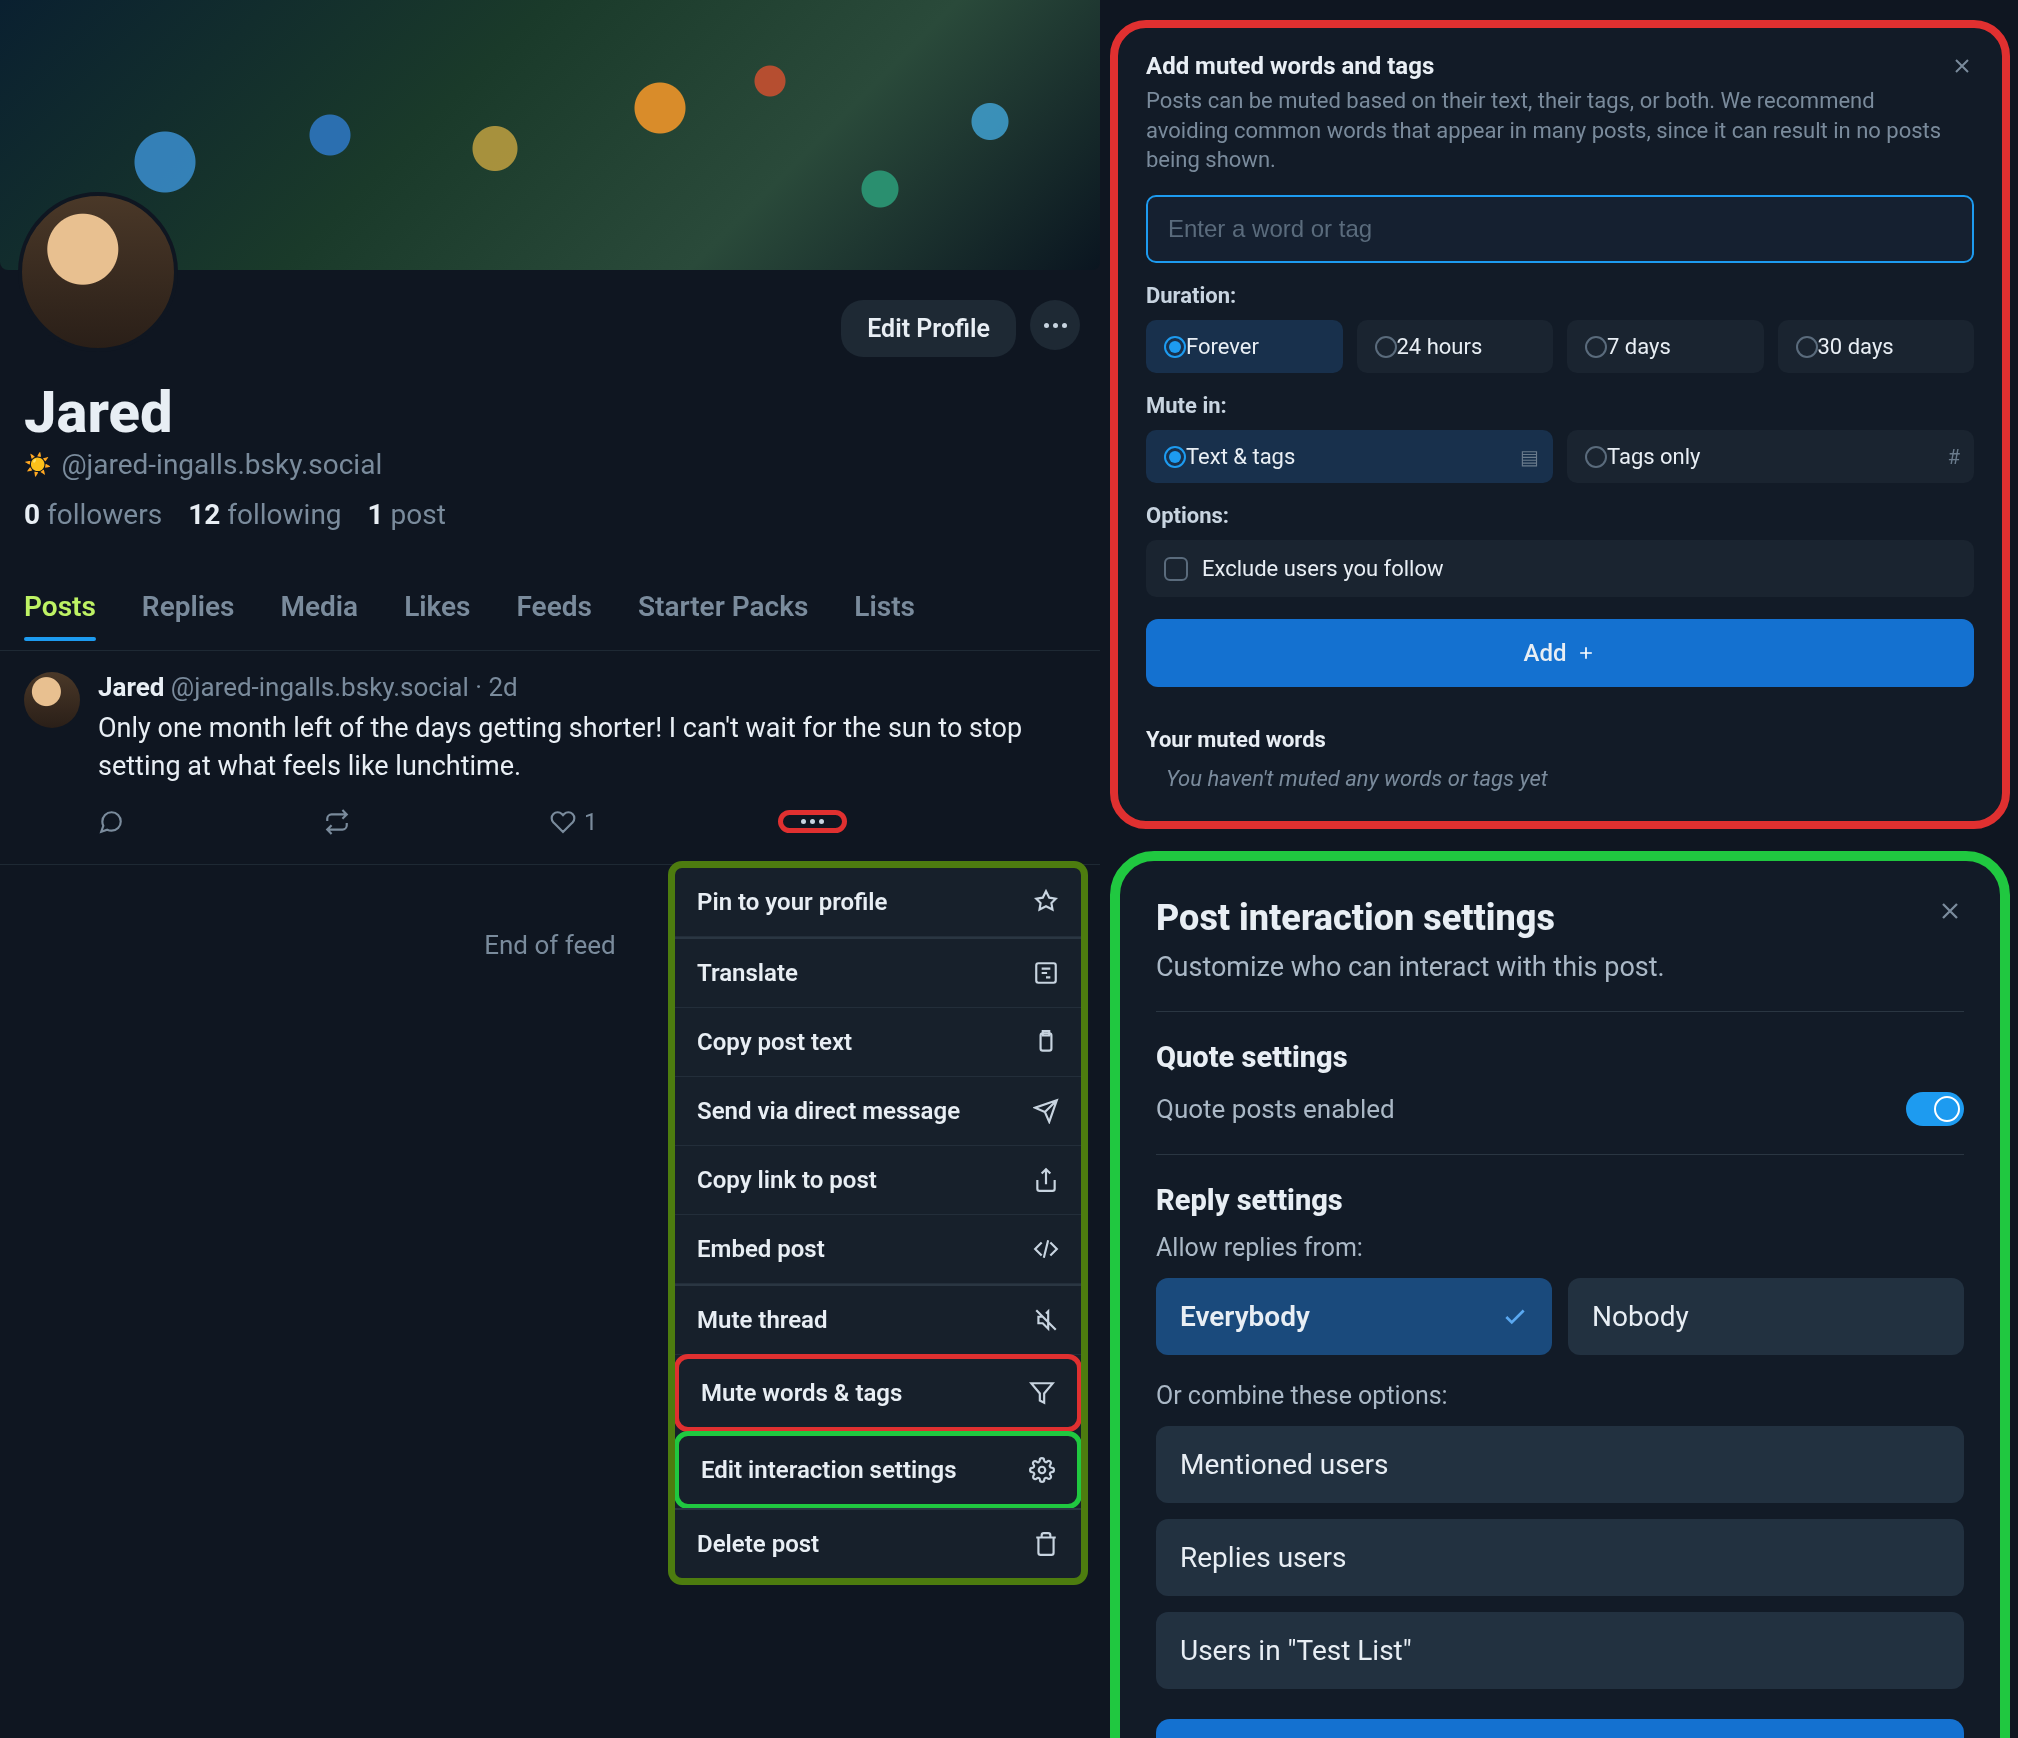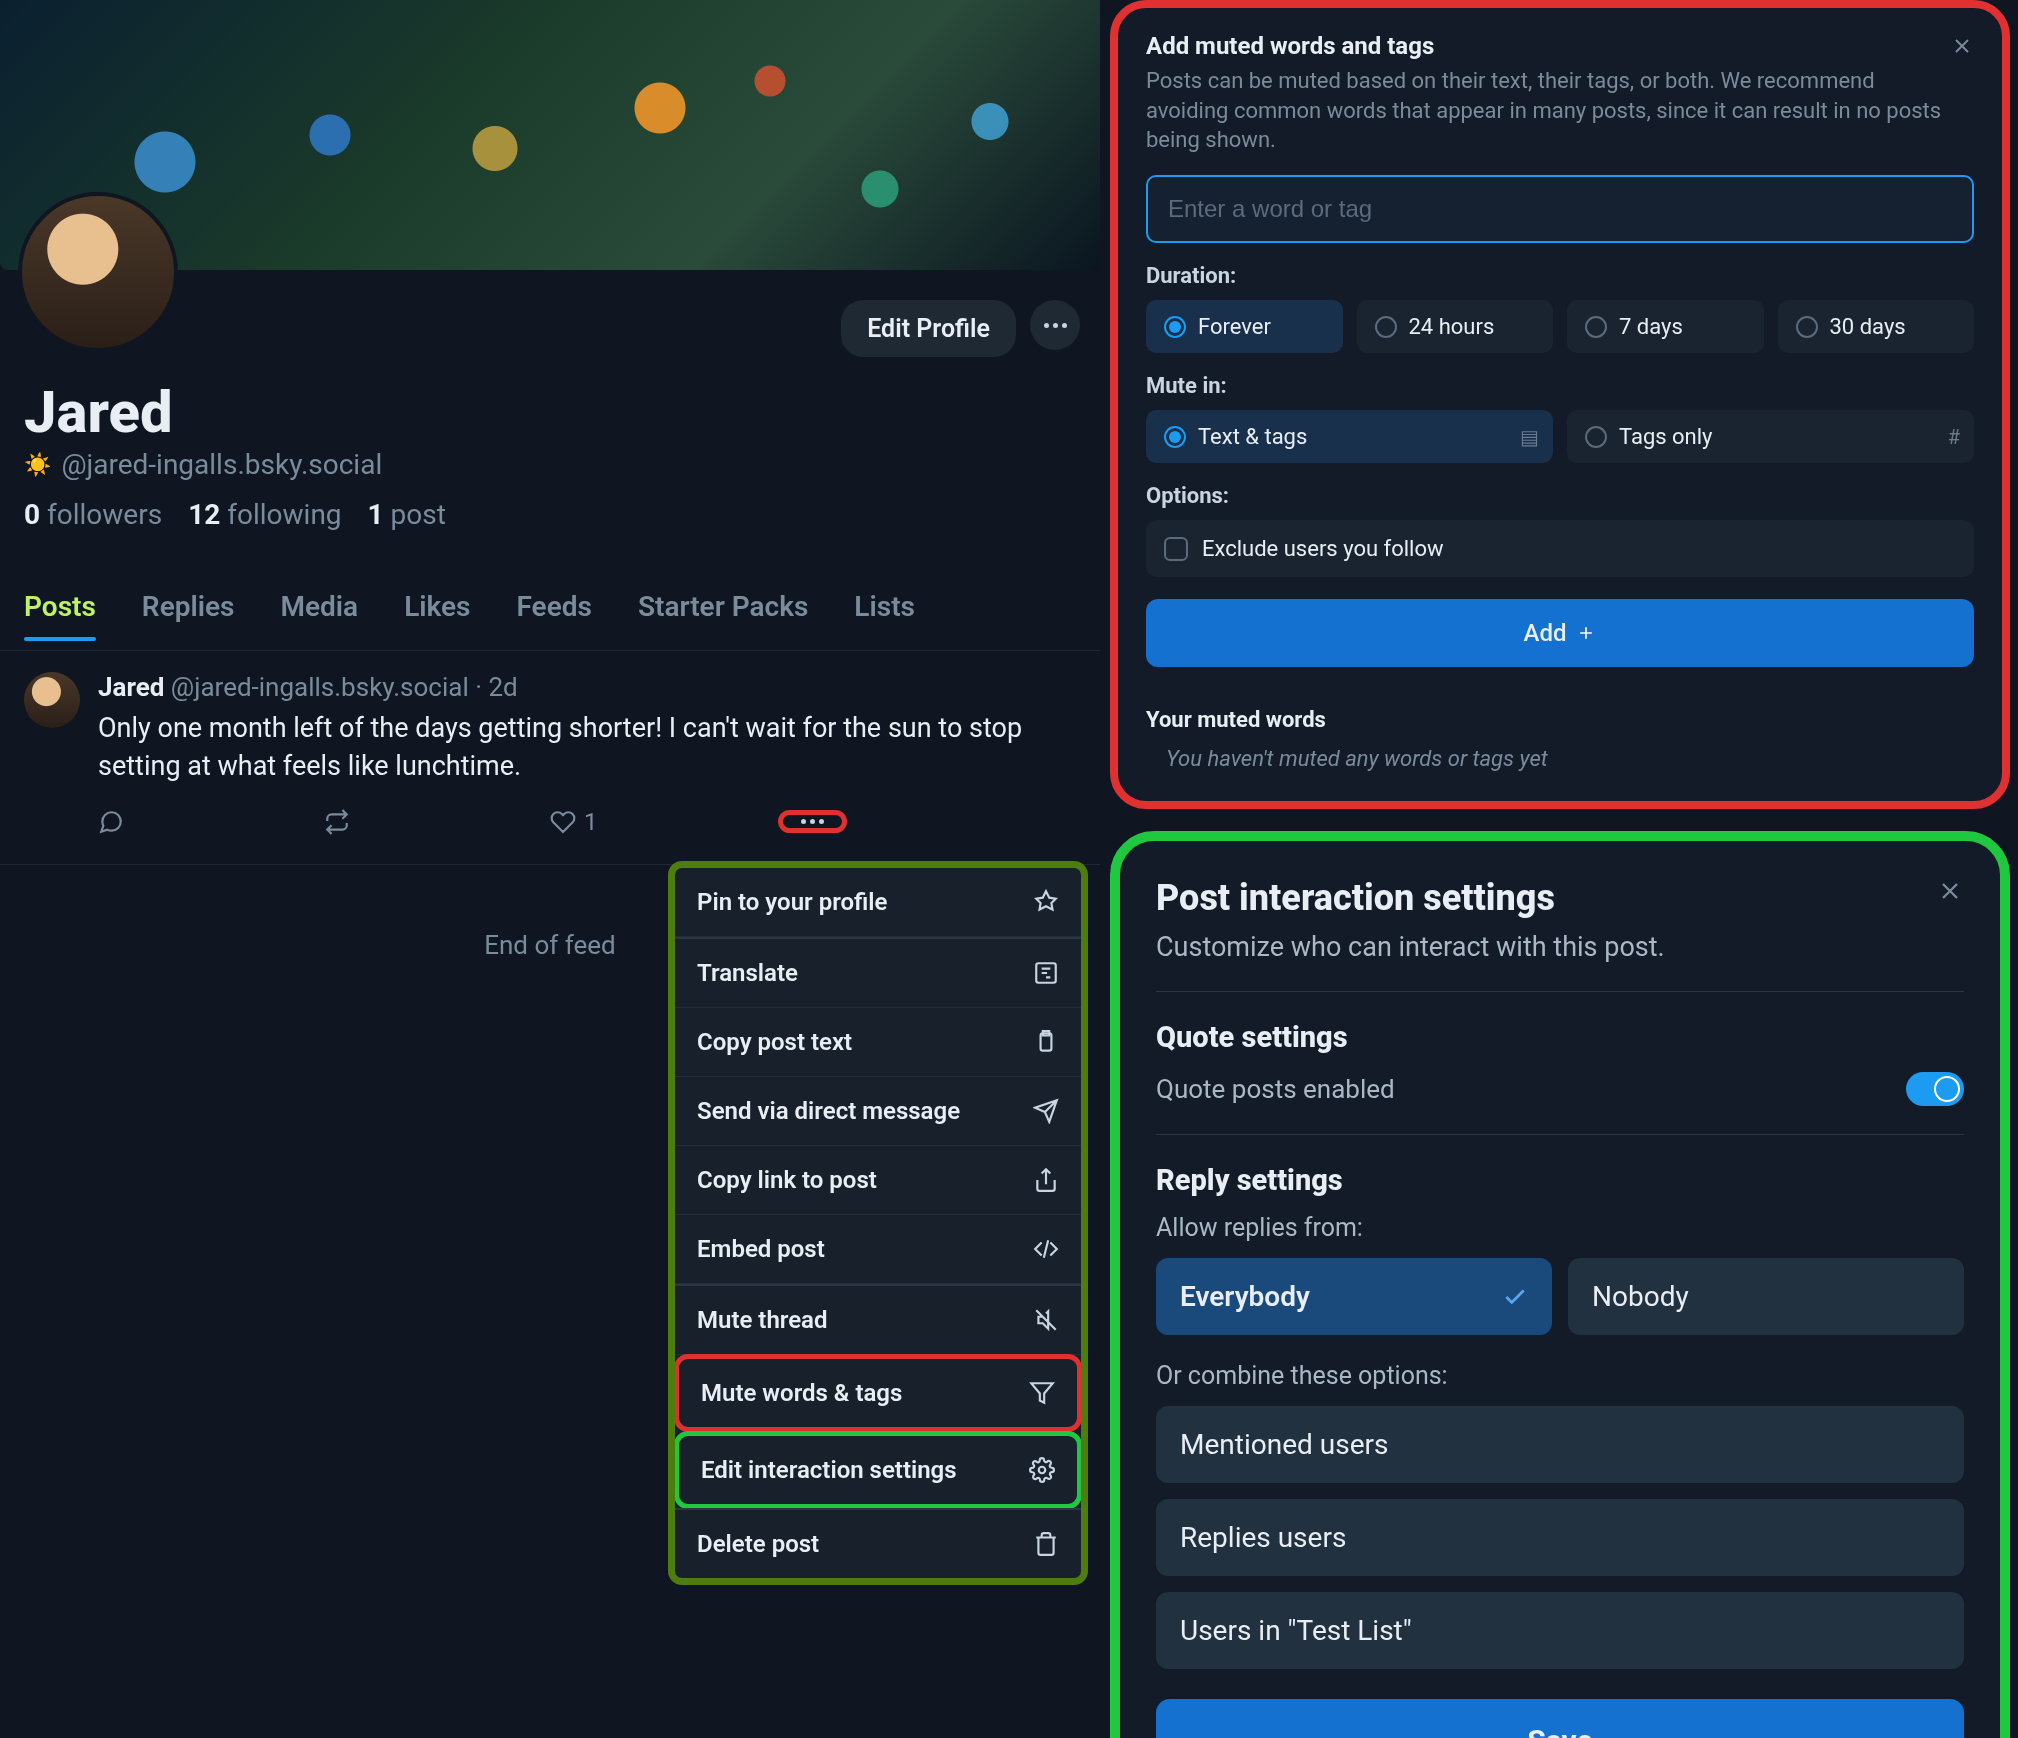--- a/index.html
+++ b/index.html
@@ -100,21 +100,21 @@
   }
   .menu-item:last-child { border-bottom: none; }
   .menu-sep { border-top: 2px solid #2a3642; }
   .menu-item svg { width:26px; height:26px; stroke:#c8d4e0; fill:none; stroke-width:2; }
   .menu-hl-red { border: 5px solid #e03030; border-radius: 14px; margin: -1px; }
   .menu-hl-green { border: 5px solid #20c840; border-radius: 14px; margin: -1px; }
 
   
   .panel-red {
     border: 8px solid #e03030; border-radius: 36px;
-    padding: 24px 28px 30px; margin-top: 0;
+    padding: 24px 28px 30px; margin-top: 20px;
     background: #121b27;
   }
   .panel-green {
     border: 10px solid #20c840; border-radius: 44px;
     padding: 36px 36px 40px; margin-top: 22px;
     background: #121b27;
   }
   .panel-header { display:flex; justify-content:space-between; align-items:flex-start; }
   .panel-title { font-size: 24px; font-weight: 700; }
   .panel-desc { font-size: 22px; color: #7a8b9c; margin-top: 6px; line-height:1.35; }
@@ -124,21 +124,21 @@
     margin-top: 20px; width: 100%;
     background: #152030; border: 2px solid #1d9bf0;
     border-radius: 10px; padding: 18px 20px;
     font-size: 24px; color: #e8eef4;
   }
   .input-box::placeholder { color: #5a6b7c; }
   .field-label { font-size: 22px; font-weight: 700; margin-top: 20px; color:#c8d4e0; }
   .radio-row { display:flex; gap:14px; margin-top:12px; }
   .radio-pill {
     flex:1; background:#1a2430; border-radius:10px;
-    padding:14px 18px; display:flex; align-items:center; gap:12px;
+    padding:14px 18px; display:flex; align-items:center; gap:0;
     font-size:22px; position:relative;
   }
   .radio-pill.selected { background:#18304c; }
   .radio-dot { width:22px; height:22px; border-radius:50%; border:2px solid #5a6b7c; display:flex; align-items:center; justify-content:center; }
   .radio-pill.selected .radio-dot { border-color:#1d9bf0; }
   .radio-pill.selected .radio-dot::after { content:""; width:12px; height:12px; border-radius:50%; background:#1d9bf0; }
   .pill-icon-right { position:absolute; right:14px; color:#6a7b8c; font-size:20px; }
 
   .check-row { margin-top:12px; background:#1a2430; border-radius:10px; padding:16px 18px; display:flex; align-items:center; gap:14px; font-size:22px; }
   .checkbox { width:24px; height:24px; border-radius:6px; border:2px solid #5a6b7c; }

